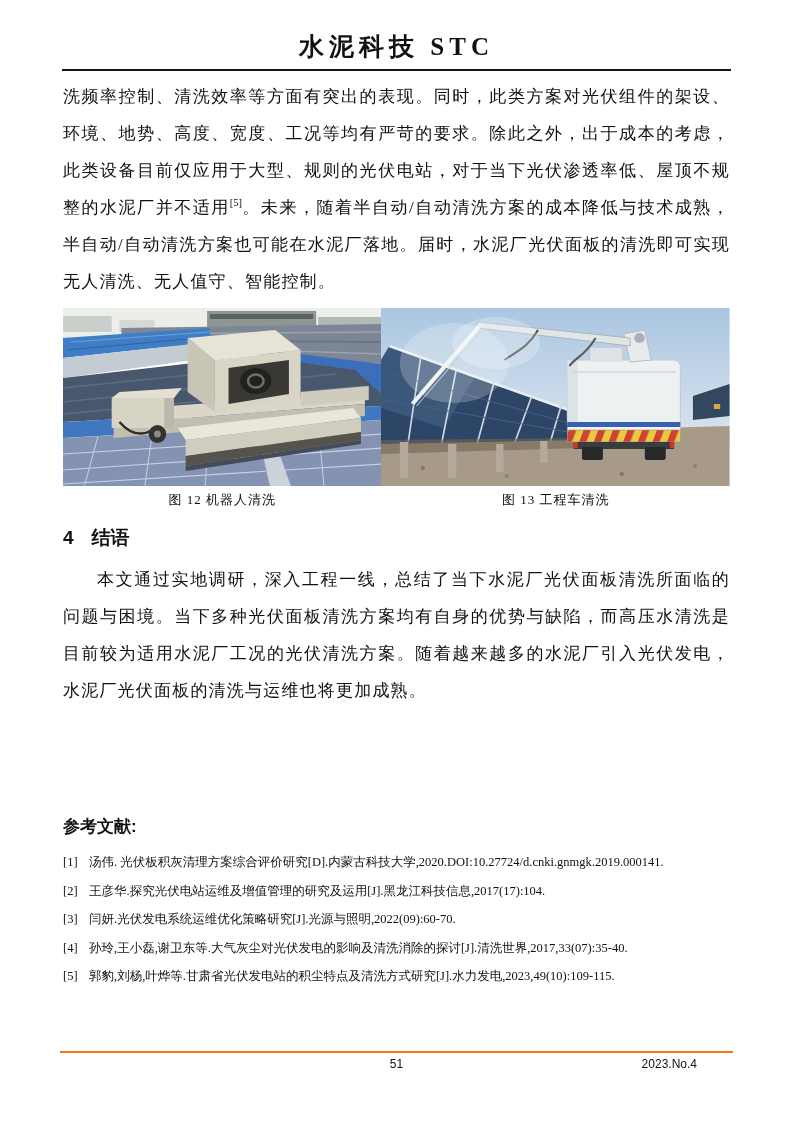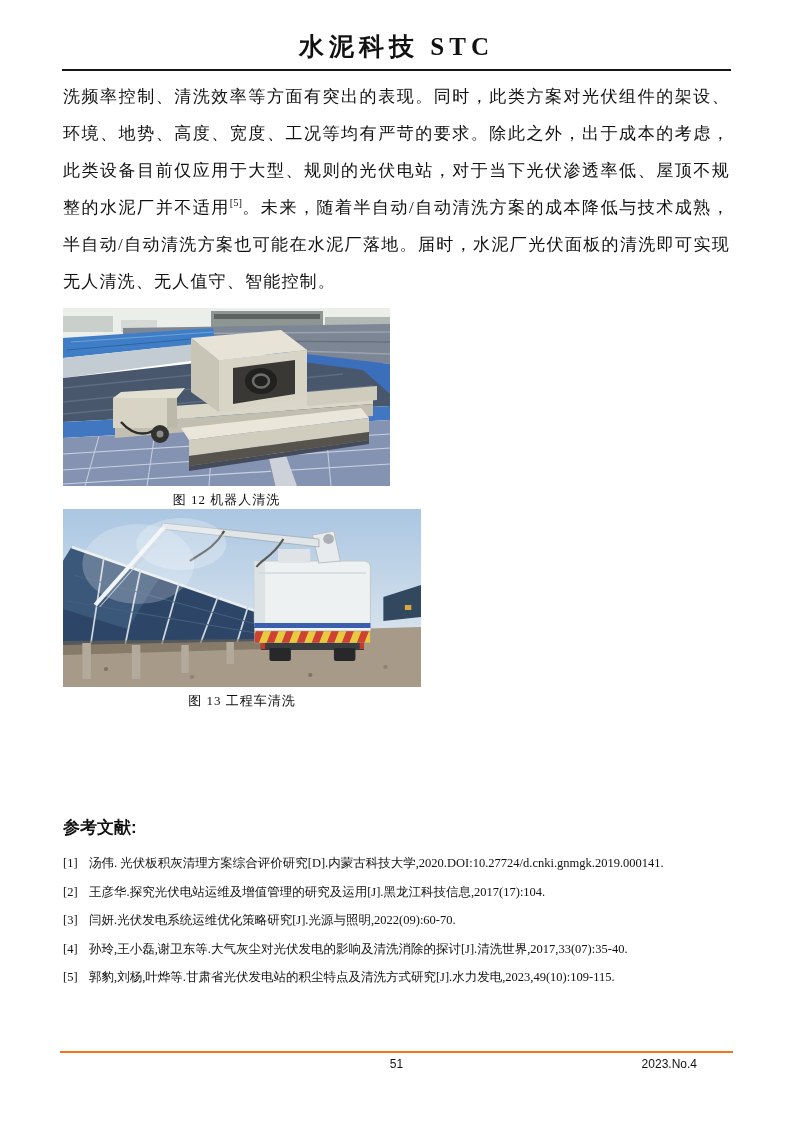--- a/index.html
+++ b/index.html
@@ -6,21 +6,21 @@
   .page{position:relative;width:793px;height:1122px;background:#fff;overflow:hidden;
         font-family:"Liberation Serif","DejaVu Serif",serif;color:#111;}
   .journal-title{padding-top:30px;text-align:center;font-size:25px;font-weight:bold;
         letter-spacing:5px;font-family:"Liberation Serif","DejaVu Serif",serif;}
   .header-rule{margin:6px 62px 0 62px;border-top:2.5px solid #161616;}
   .content{margin:0 63px;}
   .body-text{margin:7px 0 0 0;font-size:17px;line-height:37px;text-align:justify;
         letter-spacing:1.2px;}
   .body-text sup{font-size:10.5px;letter-spacing:0;line-height:0;}
   .indent{text-indent:2em;margin-top:10px;}
-  .figures-row{display:flex;margin-top:8px;flex-direction:column;}
+  .figures-row{display:flex;margin-top:8px;}
   figure{margin:0;}
   .fig-left{width:327px;}
   .fig-right{width:358px;font-family:Liberation Serif, serif;}
   .photo{height:178px;overflow:hidden;}
   .photo svg{display:block;width:100%;height:100%;}
   figcaption{margin-top:5px;text-align:center;font-size:13px;letter-spacing:1px;}
   .section-heading{margin:16px 0 0 0;font-family:"Liberation Sans","DejaVu Sans",sans-serif;
         font-size:19px;font-weight:bold;}
   .section-heading .sec-num{margin-right:18px;}
   .references{margin-top:106px;}
@@ -192,21 +192,23 @@
               <rect x="192" y="139" width="20" height="13" rx="2" fill="#26282a"></rect>
               <rect x="252" y="139" width="20" height="13" rx="2" fill="#26282a"></rect>
             </g>
           </svg>
         </div>
         <figcaption>图 13 工程车清洗</figcaption>
       </figure>
 
     </div>
 
-
+    <h2 class="section-heading"><span class="sec-num">4</span><span class="sec-title">结语</span></h2>
+
+    <p class="body-text indent">本文通过实地调研，深入工程一线，总结了当下水泥厂光伏面板清洗所面临的问题与困境。当下多种光伏面板清洗方案均有自身的优势与缺陷，而高压水清洗是目前较为适用水泥厂工况的光伏清洗方案。随着越来越多的水泥厂引入光伏发电，水泥厂光伏面板的清洗与运维也将更加成熟。</p>
 
     <div class="references">
       <div class="ref-heading">参考文献:</div>
       <ol class="ref-list">
         <li class="ref-item"><span class="ref-marker">[1]</span><span class="ref-text">汤伟. 光伏板积灰清理方案综合评价研究[D].内蒙古科技大学,2020.DOI:10.27724/d.cnki.gnmgk.2019.000141.</span></li>
         <li class="ref-item"><span class="ref-marker">[2]</span><span class="ref-text">王彦华.探究光伏电站运维及增值管理的研究及运用[J].黑龙江科技信息,2017(17):104.</span></li>
         <li class="ref-item"><span class="ref-marker">[3]</span><span class="ref-text">闫妍.光伏发电系统运维优化策略研究[J].光源与照明,2022(09):60-70.</span></li>
         <li class="ref-item"><span class="ref-marker">[4]</span><span class="ref-text">孙玲,王小磊,谢卫东等.大气灰尘对光伏发电的影响及清洗消除的探讨[J].清洗世界,2017,33(07):35-40.</span></li>
         <li class="ref-item"><span class="ref-marker">[5]</span><span class="ref-text">郭豹,刘杨,叶烨等.甘肃省光伏发电站的积尘特点及清洗方式研究[J].水力发电,2023,49(10):109-115.</span></li>
       </ol>

